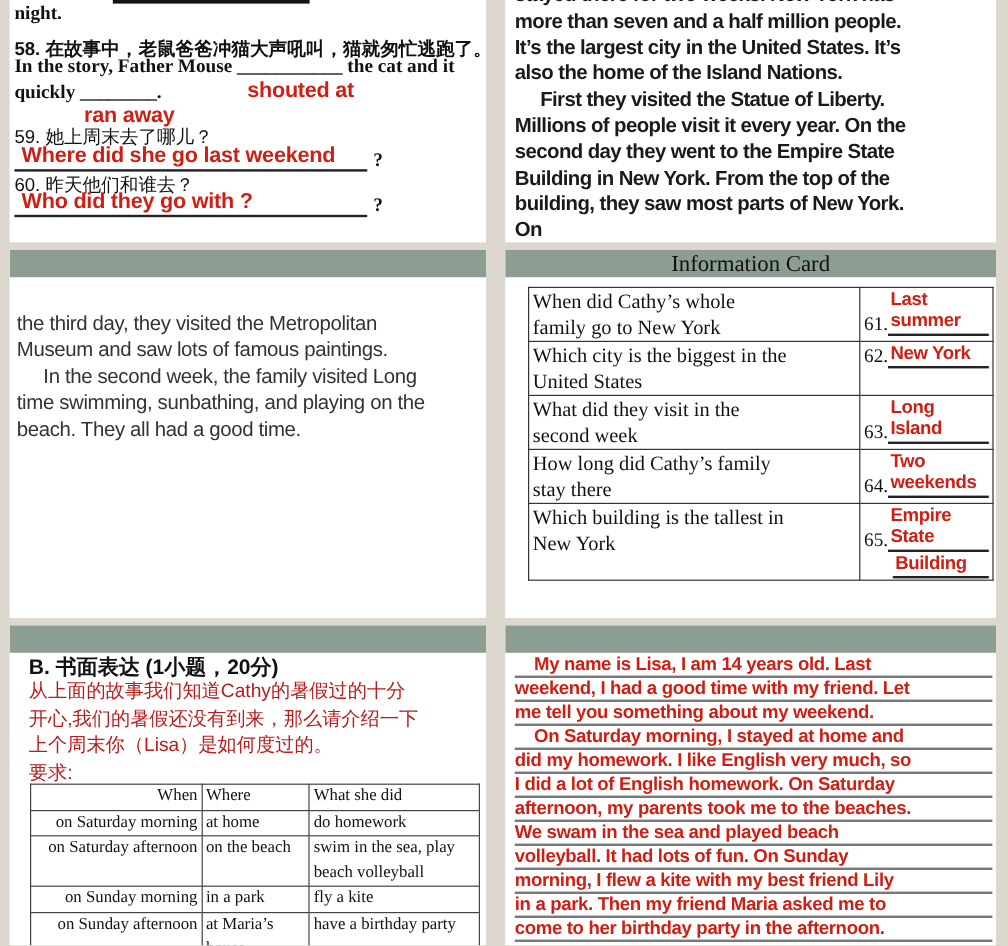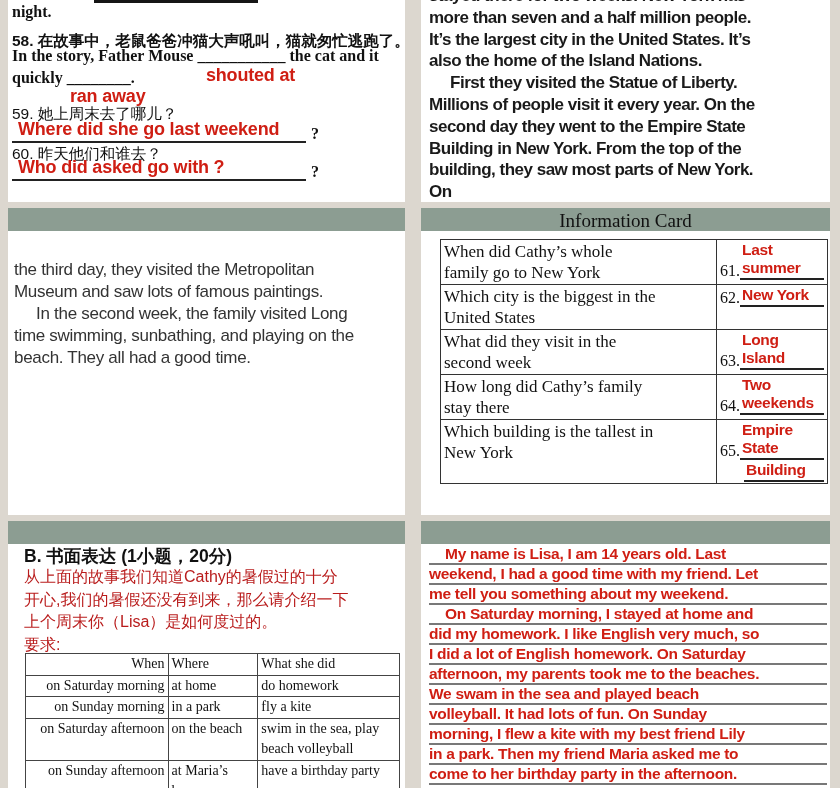--- a/index.html
+++ b/index.html
@@ -71,21 +71,21 @@
   <div class="tl-abs tl-black" style="left:4px; top:69px;">quickly ________.</div>
   <div class="tl-abs red tl-red" style="left:198px; top:65px;">shouted at</div>
   <div class="tl-abs red tl-red" style="left:62px; top:86px;">ran away</div>
   <div class="tl-abs tl-cn" style="left:4px; top:104px;">59. 她上周末去了哪儿？</div>
   <div class="blankrow" style="left:4px; top:119px;">
     <span class="blankfill"><span class="red tl-red">Where did she go last weekend</span></span>
     <span class="qmark">?</span>
   </div>
   <div class="tl-abs tl-cn" style="left:4px; top:144px;">60. 昨天他们和谁去？</div>
   <div class="blankrow" style="left:4px; top:157px;">
-    <span class="blankfill"><span class="red tl-red">Who did asked go with ?</span></span>
+    <span class="blankfill"><span class="red tl-red">Who did they go with ?</span></span>
     <span class="qmark">?</span>
   </div>
 </div>
 
 <div class="slide" id="slide-tr">
   <div class="tr-text">
     <div class="line">stayed there for two weeks. New York has</div>
     <div class="line">more than seven and a half million people.</div>
     <div class="line">It’s the largest city in the United States. It’s</div>
     <div class="line">also the home of the Island Nations.</div>
@@ -197,28 +197,28 @@
       <td class="c1">When</td>
       <td class="c2">Where</td>
       <td class="c3">What she did</td>
     </tr>
     <tr>
       <td class="c1">on Saturday morning</td>
       <td class="c2">at home</td>
       <td class="c3">do homework</td>
     </tr>
     <tr>
+      <td class="c1">on Saturday afternoon</td>
+      <td class="c2">on the beach</td>
+      <td class="c3">swim in the sea, play beach volleyball</td>
+    </tr>
+    <tr>
       <td class="c1">on Sunday morning</td>
       <td class="c2">in a park</td>
       <td class="c3">fly a kite</td>
-    </tr>
-    <tr>
-      <td class="c1">on Saturday afternoon</td>
-      <td class="c2">on the beach</td>
-      <td class="c3">swim in the sea, play beach volleyball</td>
     </tr>
     <tr>
       <td class="c1">on Sunday afternoon</td>
       <td class="c2">at Maria’s house</td>
       <td class="c3">have a birthday party</td>
     </tr>
   </tbody>
     </table>
 </div>
 

